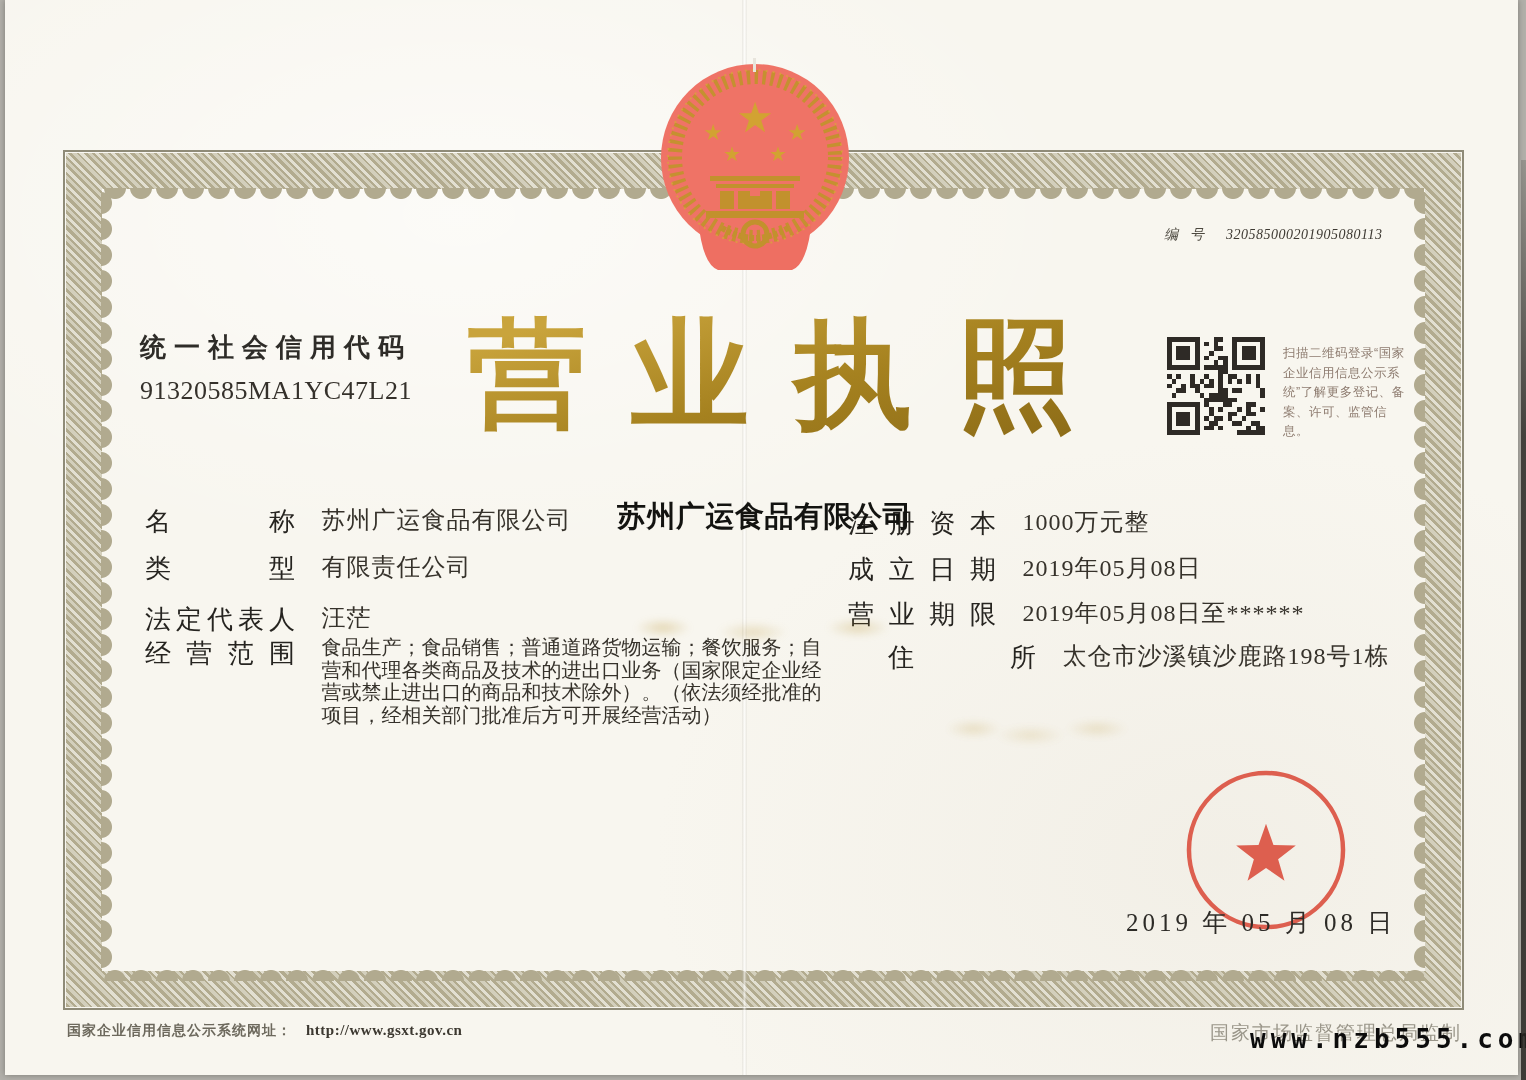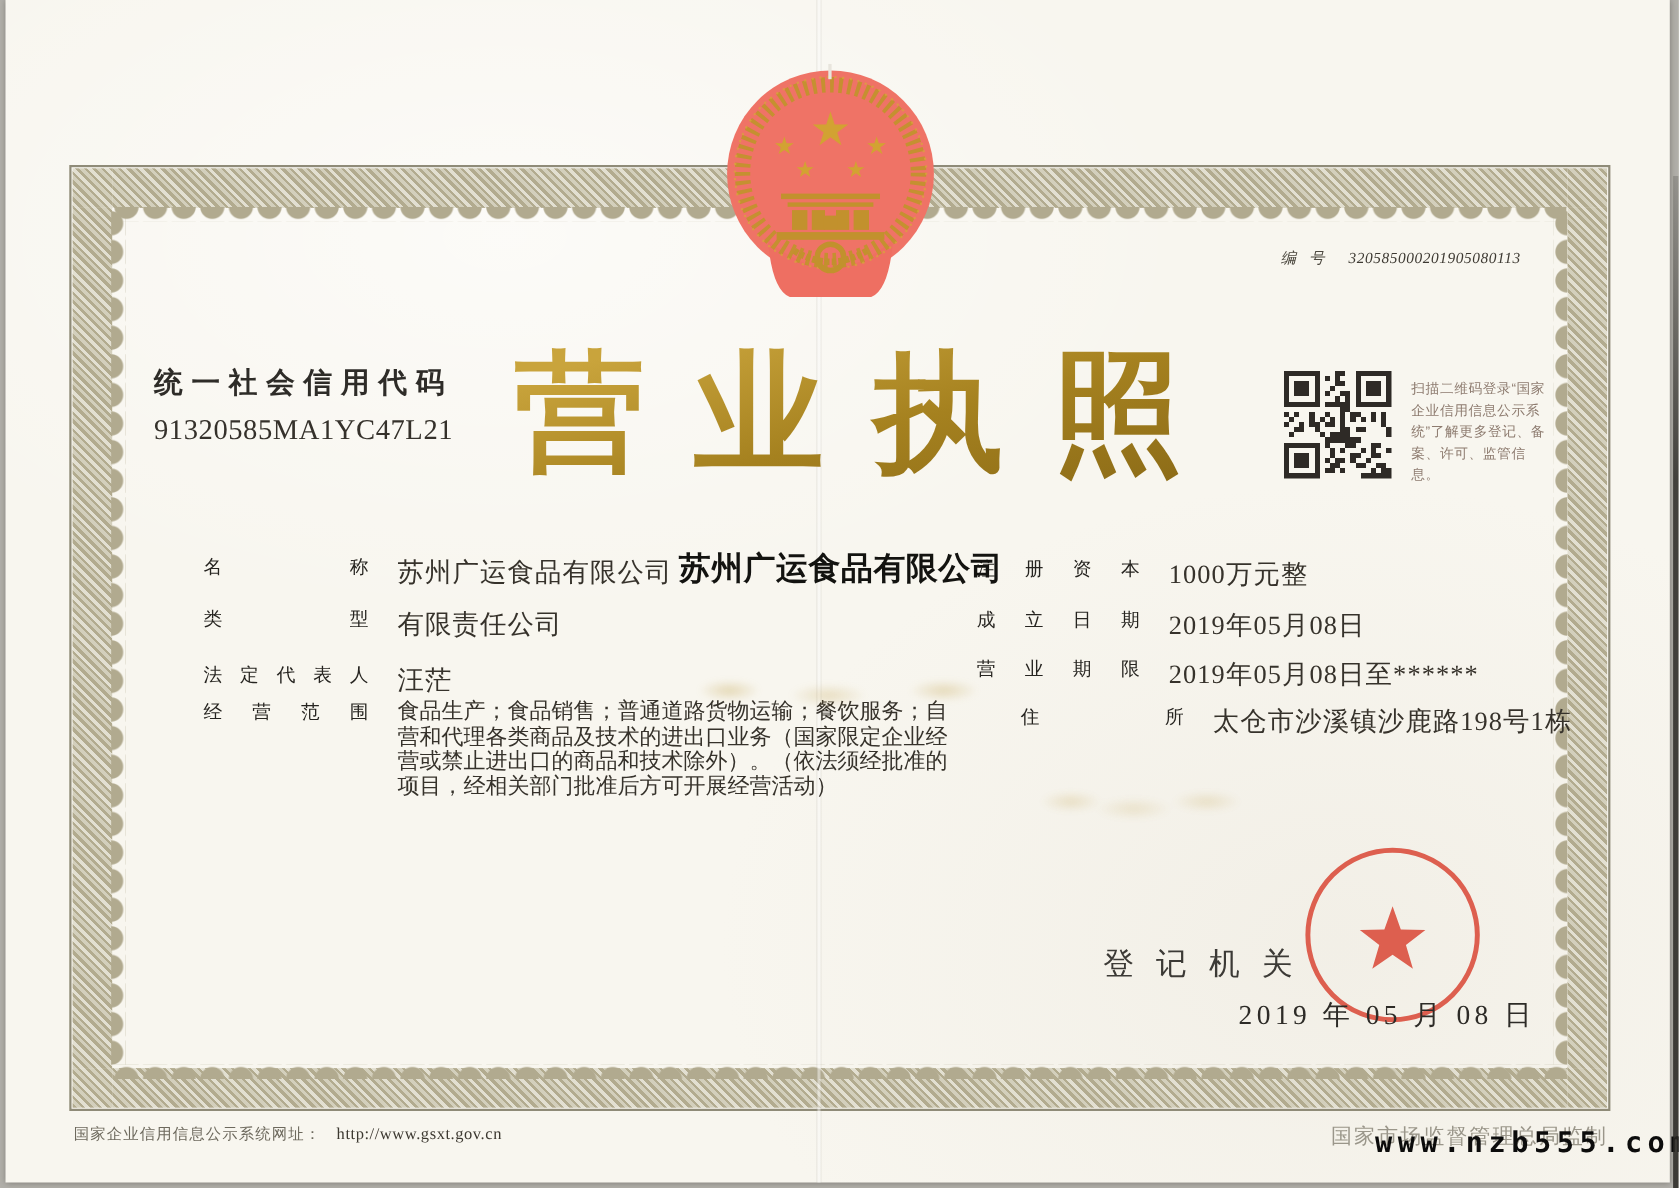--- a/index.html
+++ b/index.html
@@ -56,22 +56,22 @@
   .serial-block { position:absolute; left:1164px; top:226px; font-size:14px; color:#4c483f;font-style:italic; }
   .serial-label { letter-spacing:12px; margin-right:10px; }
   .serial-value { font-family:"Liberation Serif", serif; letter-spacing:.5px; color:#3d3932; }
 
   .qr { position:absolute; left:1167px; top:337px; width:98px; height:98px; }
   .qr-caption { position:absolute; left:1283px; top:344px; width:126px;
     font-size:12.5px; line-height:19.5px; color:#8d7b6f; letter-spacing:.5px;
     word-break:break-all; }
 
   .field-row { position:absolute; white-space:nowrap; }
-  .flabel { display:inline-block; vertical-align:top; font-size:17px; color:#262420;
-    text-align:justify; text-align-last:justify; text-justify:inter-character;margin-left:40px; }
+  .flabel { display:inline-block; vertical-align:top; font-size:26px; color:#262420;
+    text-align:justify; text-align-last:justify; text-justify:inter-character; }
   .flabel.left { width:150px; }
   .flabel.right { width:148px; }
   .fvalue { display:inline-block; vertical-align:top; margin-left:22px; font-size:24px;
     color:#36322b; font-family:"Liberation Serif", serif; letter-spacing:1px; }
   .scope-value { white-space:normal; width:508px; font-size:20px; line-height:22.5px;
     letter-spacing:0; }
 
   .ghost-gold { position:absolute; filter:blur(3px); pointer-events:none;
     background:
      radial-gradient(ellipse 40px 14px at 15% 45%, rgba(183,146,44,.30), rgba(0,0,0,0) 70%),
@@ -81,21 +81,21 @@
   .company-overlay { position:absolute; left:617px; top:497px; font-size:29px; font-weight:600;
     color:#131310; letter-spacing:.5px; white-space:nowrap; }
 
   .reg-label { position:absolute; left:1003px; top:857px; font-size:28px; color:#3c3a36;
     letter-spacing:20px; white-space:nowrap; }
   .reg-date { position:absolute; left:1126px; top:906px; font-size:25px; color:#2d2b27;
     letter-spacing:4px; white-space:nowrap; font-family:"Liberation Serif", serif; }
   .seal { position:absolute; left:1180px; top:764px; width:172px; height:172px; opacity:.92; }
 
   .footer-site { position:absolute; left:67px; top:1022px; font-size:14px; color:#6d695d;
-    letter-spacing:1px; }
+    letter-spacing:1px;font-weight:bold; }
   .footer-site .url { font-size:15px; color:#3c3830; font-family:"Liberation Serif", serif;
     margin-left:14px; letter-spacing:.5px; }
   .footer-issuer { position:absolute; left:1210px; top:1020px; font-size:19px; color:#9a968a;
     letter-spacing:2px; white-space:nowrap; }
   .site-watermark { position:absolute; left:1250px; top:1024px; font-size:26px; font-weight:bold;
     color:#0c0c0c; letter-spacing:5px; white-space:nowrap;
     font-family:"DejaVu Sans Mono", monospace; }
 </style>
 </head>
 <body>
@@ -200,21 +200,20 @@
   <div class="field-row" style="left:888px; top:640px;">
     <span class="flabel right">住所</span>
     <span class="fvalue">太仓市沙溪镇沙鹿路198号1栋</span>
   </div>
 
   <div class="ghost-gold" style="left:618px; top:608px; width:300px; height:44px;"></div>
   <div class="ghost-gold" style="left:945px; top:700px; width:190px; height:64px; opacity:.7;"></div>
 
   <div class="company-overlay">苏州广运食品有限公司</div>
 
-  <div class="reg-label">登记机关</div>
   <svg class="seal" viewBox="0 0 230 230">
     <defs>
       <path id="sealArc" d="M 43,168 A 88 88 0 1 0 187,168" fill="none"></path>
     </defs>
     <circle cx="115" cy="115" r="103" fill="none" stroke="#dc5343" stroke-width="6"></circle>
     <path fill="#dc5343" d="M115,80 L125,108.2 L154.9,109 L131.2,127.3 L139.7,156 L115,139 L90.3,156 L98.8,127.3 L75.1,109 L105,108.2 Z"></path>
     <text font-size="27" fill="#dc5343" font-weight="bold" letter-spacing="2">
       <textPath href="#sealArc" startOffset="50%" text-anchor="middle">太仓市行政审批局</textPath>
     </text>
   </svg>

